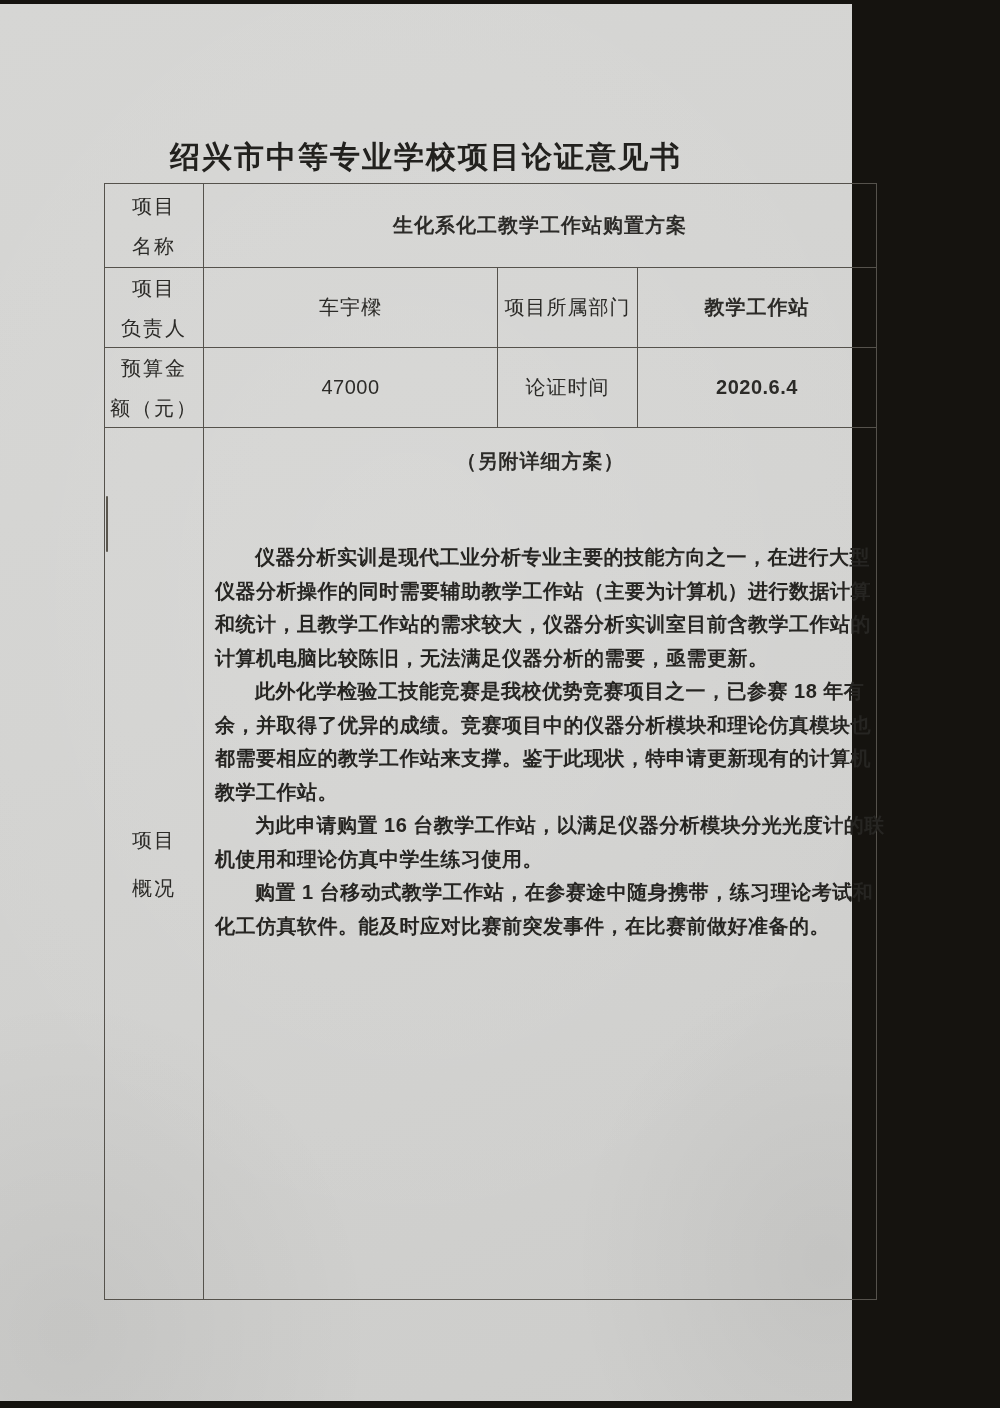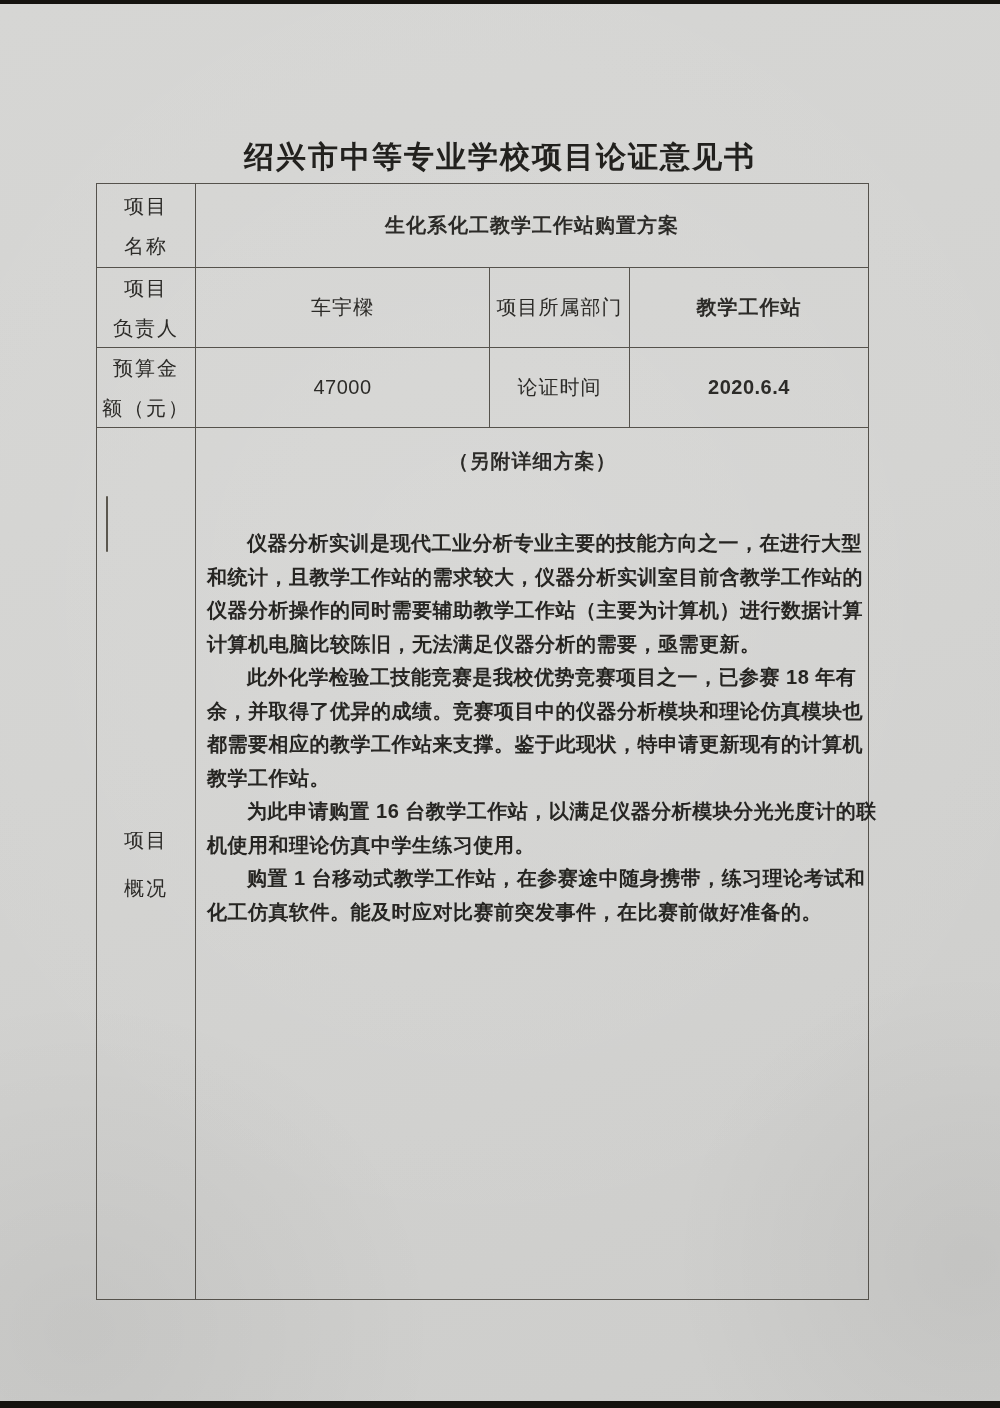--- a/index.html
+++ b/index.html
@@ -7,34 +7,34 @@
     --line:#55524c;
     --text:#2c2b28;
   }
   html,body{margin:0;padding:0;}
   body{
     width:1000px;height:1408px;position:relative;overflow:hidden;
     background:#15130f;
     font-family:"Liberation Sans", serif;
   }
   .paper{
-    position:absolute;left:0;top:4px;width:1000px;height:1397px;
+    position:absolute;left:0;top:4px;width:852px;height:1397px;
     background:
       radial-gradient(90% 70% at 48% 42%, rgba(255,255,255,0.10), rgba(255,255,255,0) 70%),
       radial-gradient(60% 40% at 8% 95%, rgba(0,0,0,0.05), rgba(0,0,0,0) 60%),
       radial-gradient(50% 35% at 97% 90%, rgba(0,0,0,0.05), rgba(0,0,0,0) 60%),
       linear-gradient(160deg,#d6d6d4 0%, #d3d3d1 45%, #cdcdcb 100%);
   }
   .title{
     position:absolute;top:133px;left:0;width:100%;
     text-align:center;font-size:30px;font-weight:bold;letter-spacing:2px;
     color:#22211e;font-family:"Liberation Sans", sans-serif;
   }
   .form-table{
-    position:absolute;left:96px;top:179px;width:771px;height:1115px;
+    position:absolute;left:104px;top:179px;width:771px;height:1115px;
     display:grid;
     grid-template-columns:99px 294px 140px 1fr;
     grid-template-rows:84px 80px 80px 1fr;
     border:1px solid var(--line);
   }
   .cell{
     border-right:1px solid var(--line);
     border-bottom:1px solid var(--line);
     display:flex;align-items:center;justify-content:center;
     font-size:20px;color:var(--text);letter-spacing:1px;
@@ -46,21 +46,21 @@
   .span3{grid-column:2 / 5;}
   .numeric{font-family:"Liberation Sans", sans-serif;letter-spacing:0.5px;}
   .contentcell{
     display:block;align-items:flex-start;justify-content:flex-start;
     padding:14px 10px 0 11px;
   }
   .note-line{
     text-align:center;font-size:20px;letter-spacing:1px;margin-top:6px;color:var(--text);
   }
   .paragraphs{
-    margin-top:52px;font-size:20px;line-height:33.5px;color:#262522;letter-spacing:0.5px;
+    margin-top:66px;font-size:20px;line-height:33.5px;color:#262522;letter-spacing:0.5px;
   }
   .ovline{white-space:nowrap;}
   .ind{text-indent:2em;}
   .scan-artifact{
     position:absolute;left:106px;top:492px;width:2px;height:56px;
     background:#5a564e;border-radius:1px;
   }
 </style>
 </head>
 <body>
@@ -110,22 +110,22 @@
     </div>
 
     <div class="cell labelcell overview-labelcell lastrow">
       <span>项目</span>
       <span>概况</span>
     </div>
     <div class="cell contentcell span3 lastcol lastrow">
       <div class="note-line">（另附详细方案）</div>
       <div class="paragraphs">
         <div class="ovline ind">仪器分析实训是现代工业分析专业主要的技能方向之一，在进行大型</div>
+        <div class="ovline">仪器分析操作的同时需要辅助教学工作站（主要为计算机）进行数据计算</div>
         <div class="ovline">和统计，且教学工作站的需求较大，仪器分析实训室目前含教学工作站的</div>
-        <div class="ovline">仪器分析操作的同时需要辅助教学工作站（主要为计算机）进行数据计算</div>
         <div class="ovline">计算机电脑比较陈旧，无法满足仪器分析的需要，亟需更新。</div>
         <div class="ovline ind">此外化学检验工技能竞赛是我校优势竞赛项目之一，已参赛 18 年有</div>
         <div class="ovline">余，并取得了优异的成绩。竞赛项目中的仪器分析模块和理论仿真模块也</div>
         <div class="ovline">都需要相应的教学工作站来支撑。鉴于此现状，特申请更新现有的计算机</div>
         <div class="ovline">教学工作站。</div>
         <div class="ovline ind">为此申请购置 16 台教学工作站，以满足仪器分析模块分光光度计的联</div>
         <div class="ovline">机使用和理论仿真中学生练习使用。</div>
         <div class="ovline ind">购置 1 台移动式教学工作站，在参赛途中随身携带，练习理论考试和</div>
         <div class="ovline">化工仿真软件。能及时应对比赛前突发事件，在比赛前做好准备的。</div>
       </div>

